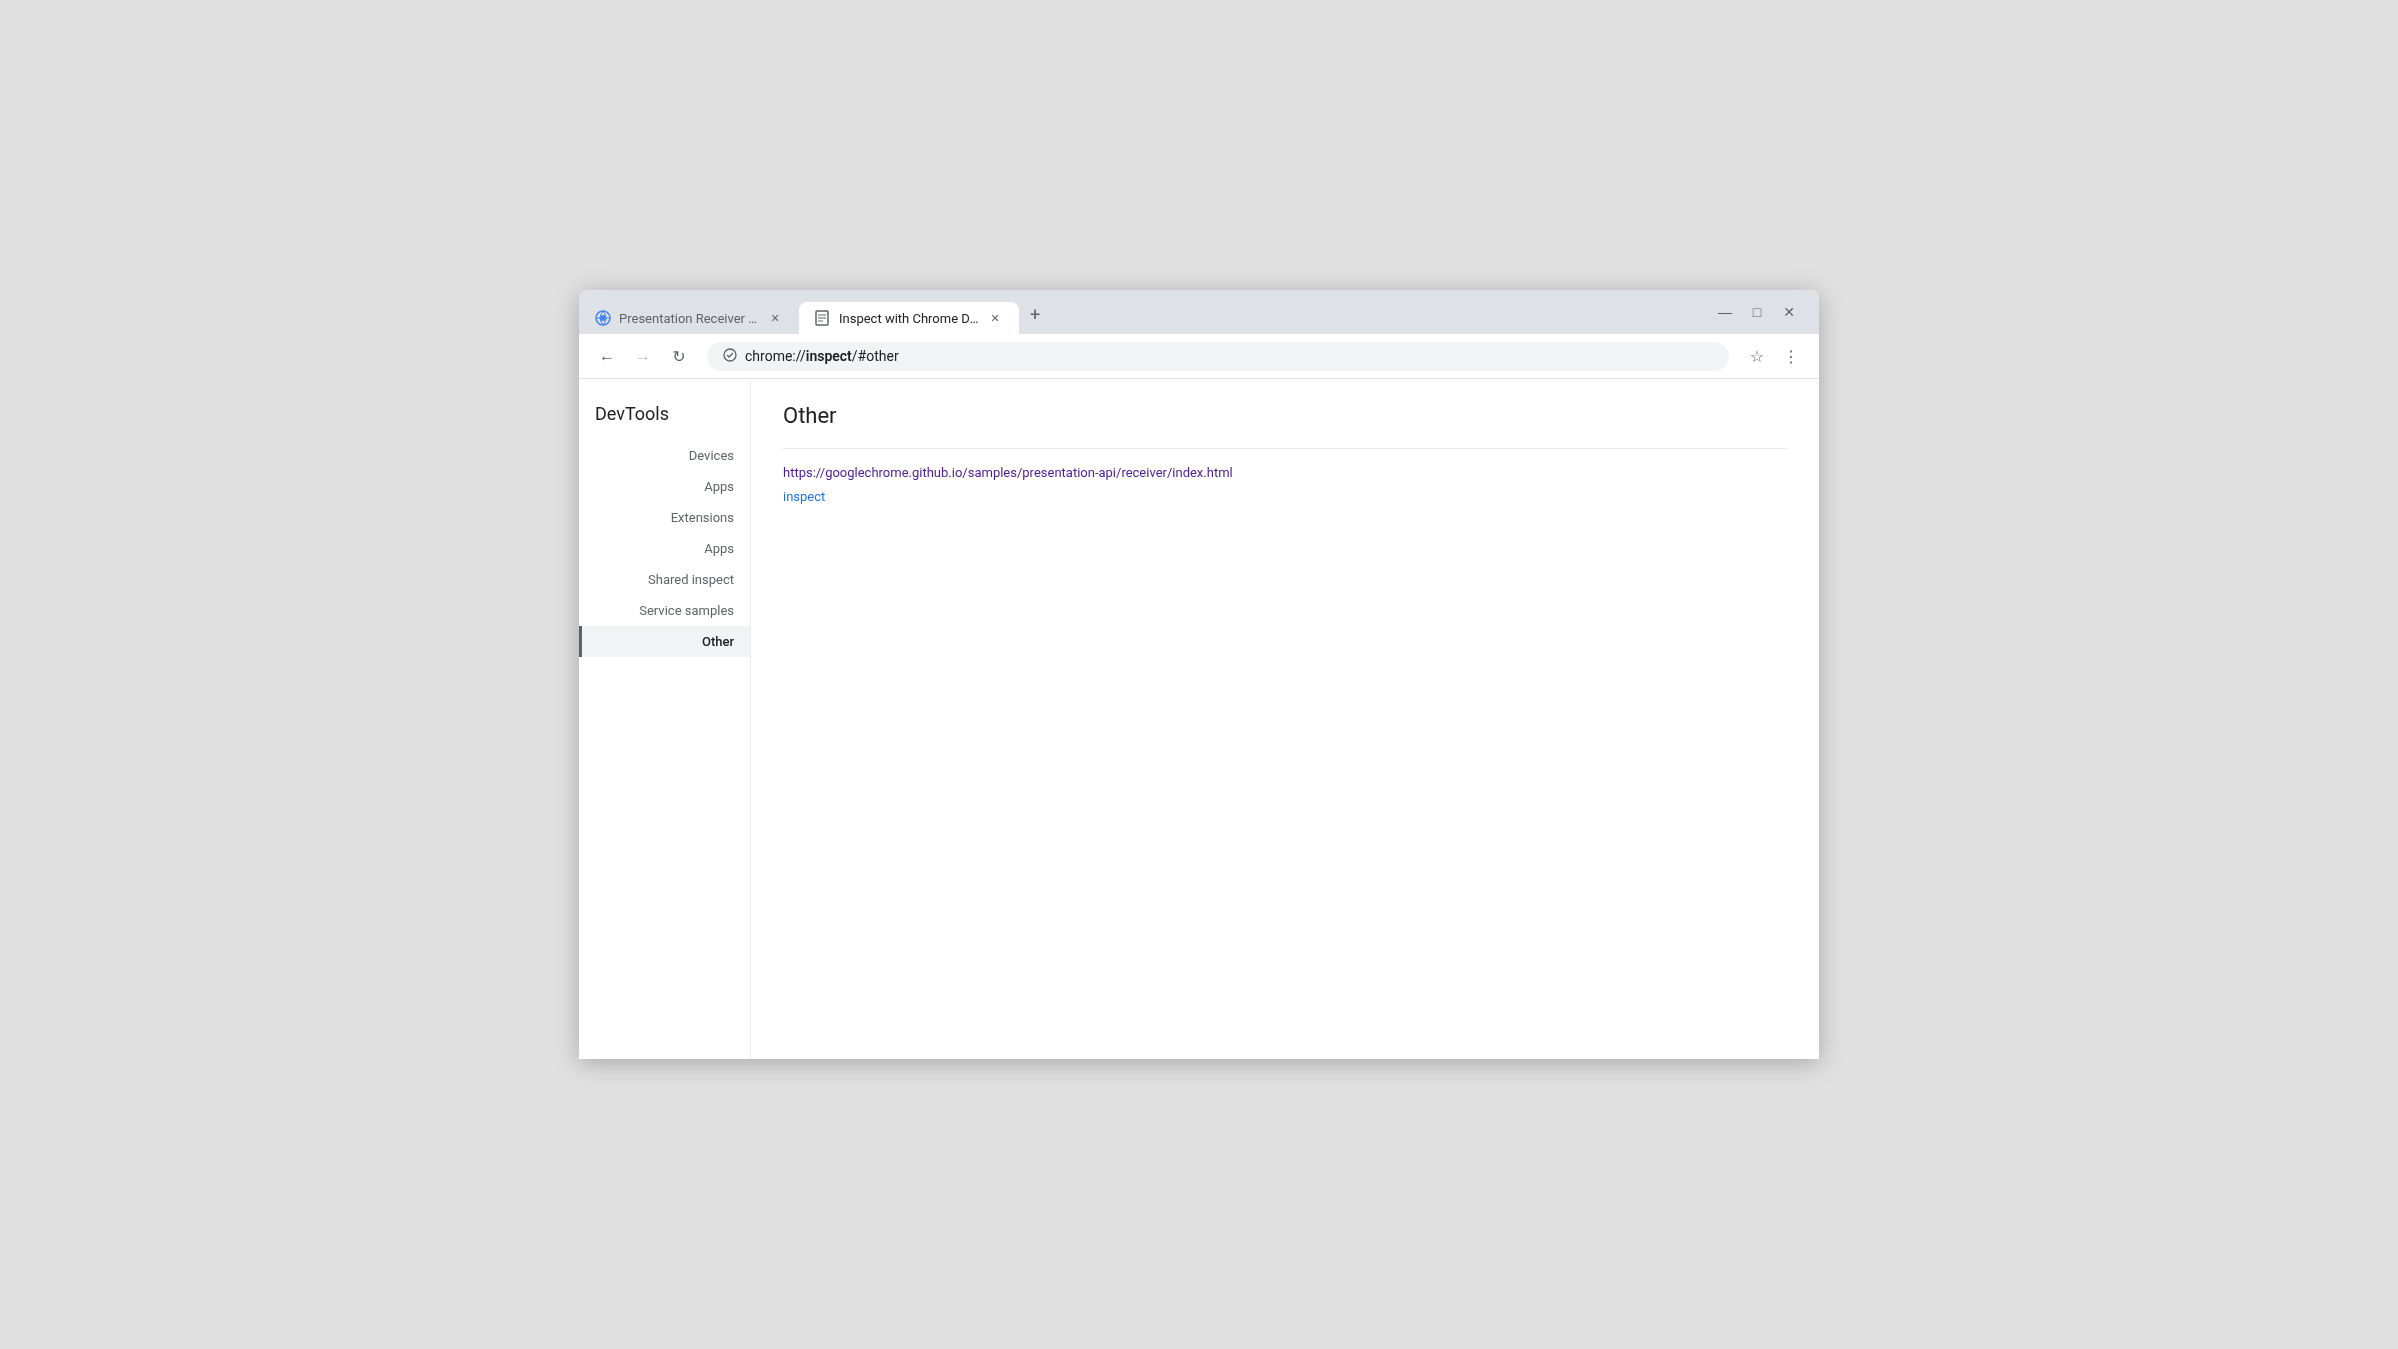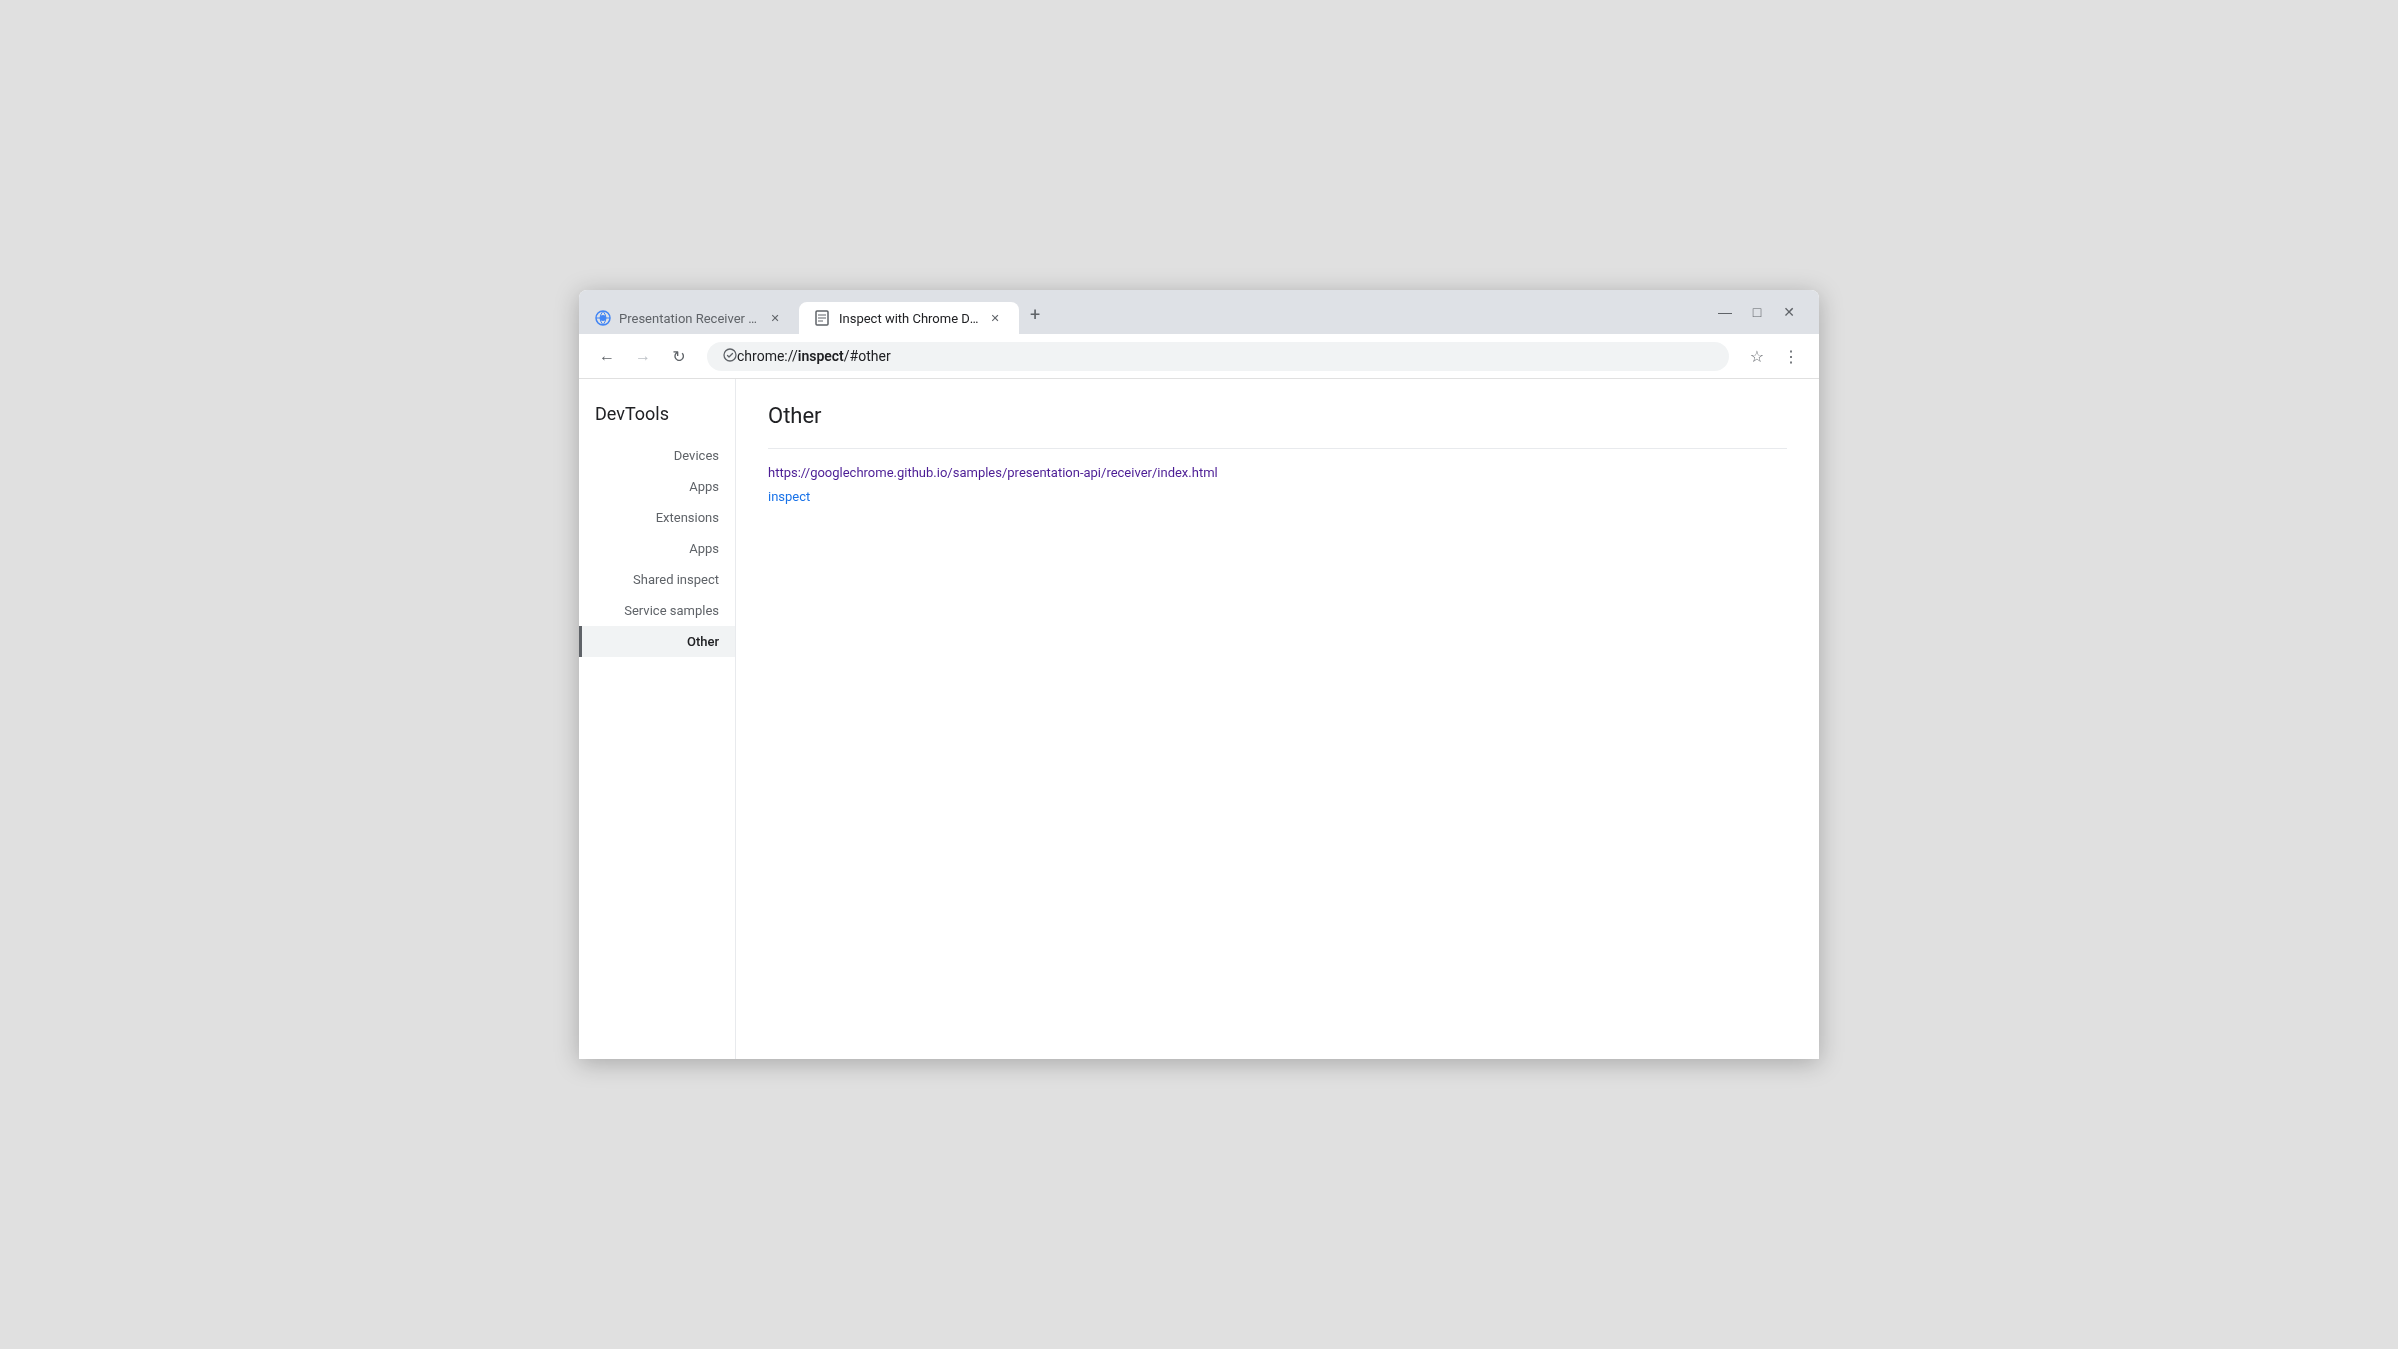--- a/index.html
+++ b/index.html
@@ -144,20 +144,21 @@
       cursor: default;
     }
 
     .address-bar {
       flex: 1;
       display: flex;
       align-items: center;
       background: #f1f3f4;
       border-radius: 20px;
       padding: 6px 16px;
+      gap: 8px;
       margin: 0 8px;
     }
 
     .address-icon {
       color: #5f6368;
       font-size: 14px;
     }
 
     .address-text {
       flex: 1;
@@ -176,21 +177,21 @@
     }
 
     
     .content-area {
       display: flex;
       height: 680px;
     }
 
     
     .sidebar {
-      width: 157px;
+      width: 172px;
       background: #ffffff;
       border-right: 1px solid #e8eaed;
       padding: 16px 0;
       flex-shrink: 0;
     }
 
     .sidebar-title {
       font-size: 18px;
       font-weight: 400;
       color: #202124;

